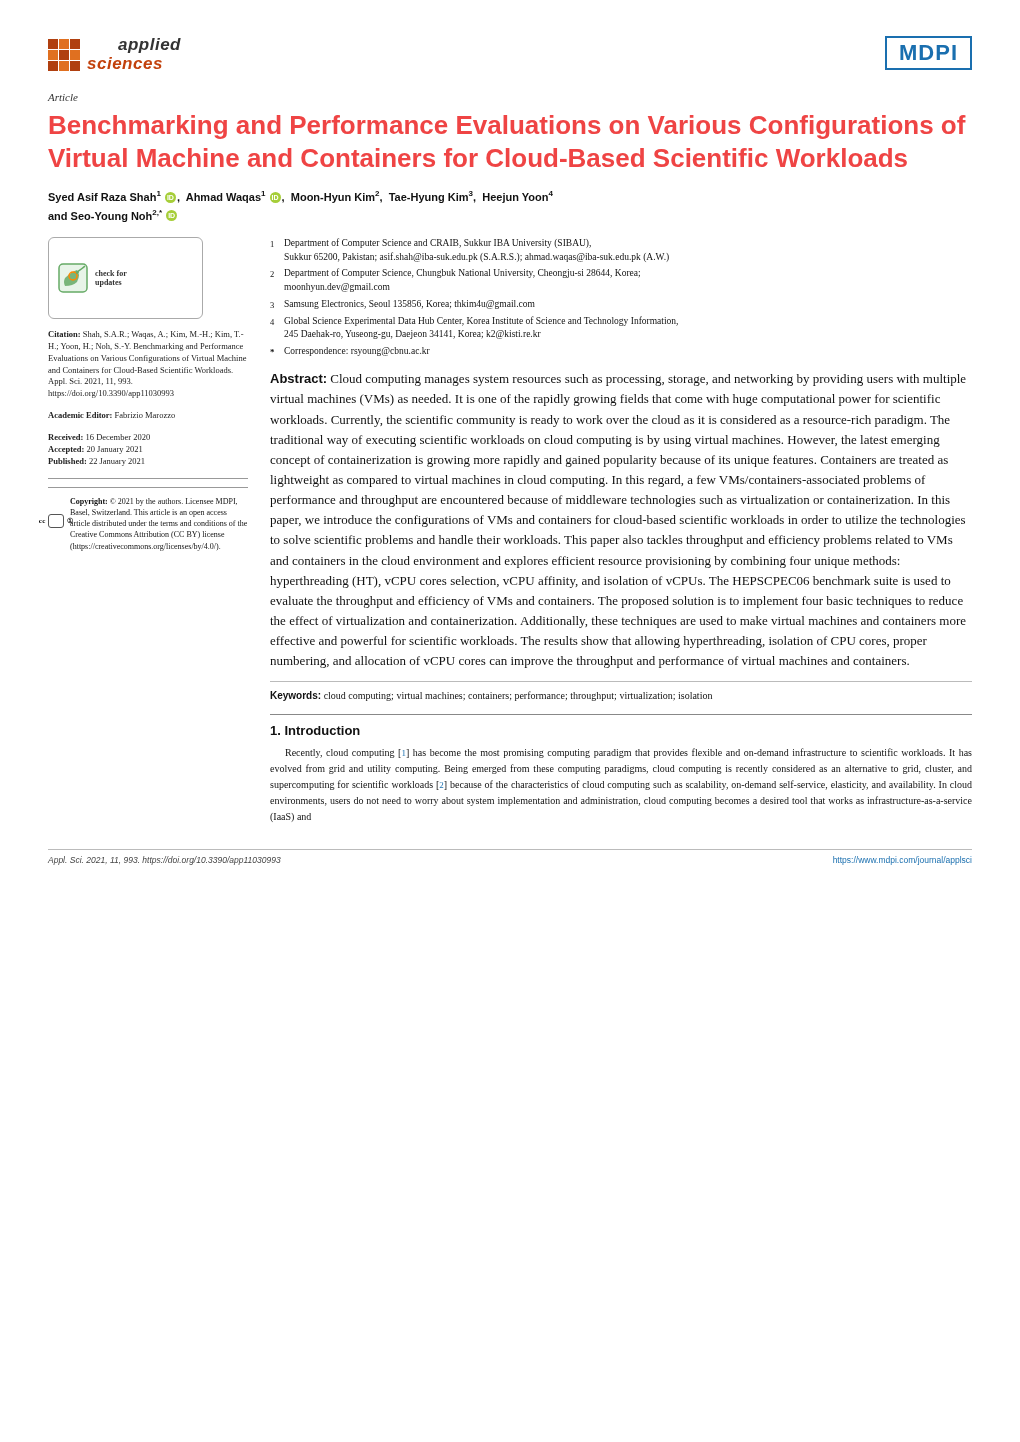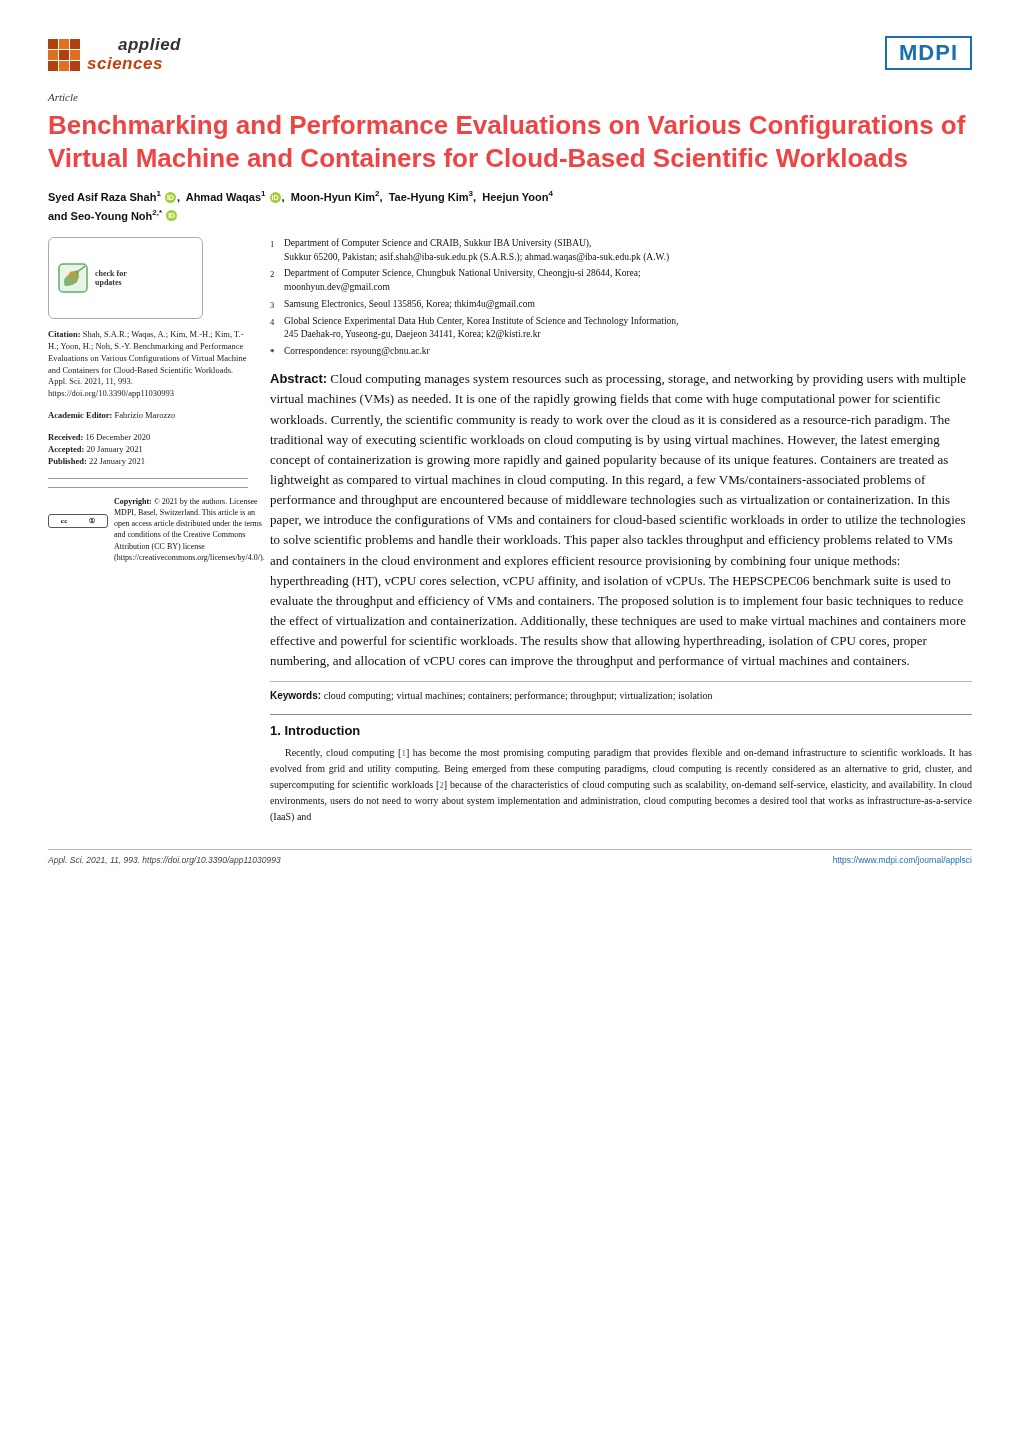--- a/index.html
+++ b/index.html
@@ -181,21 +181,21 @@
     }
 
     
     .cc-box {
       display: flex;
       align-items: flex-start;
       gap: 6px;
       margin-top: 8px;
     }
     .cc-icon {
-      width: 60px; height: 14px;
+      width: 16px; height: 14px;
       border: 1px solid #555;
       border-radius: 3px;
       font-size: 7px;
       font-weight: bold;
       display: flex;
       align-items: center;
       justify-content: center;
       gap: 20px;
       flex-shrink: 0;
       margin-top: 18px;

